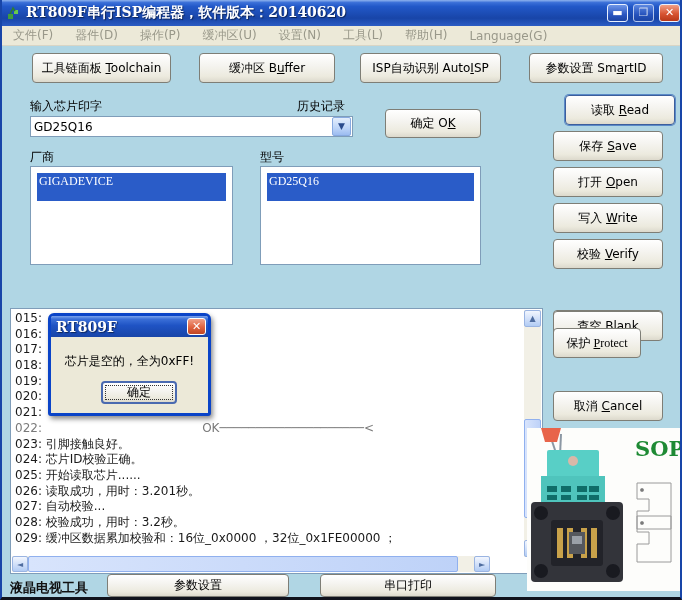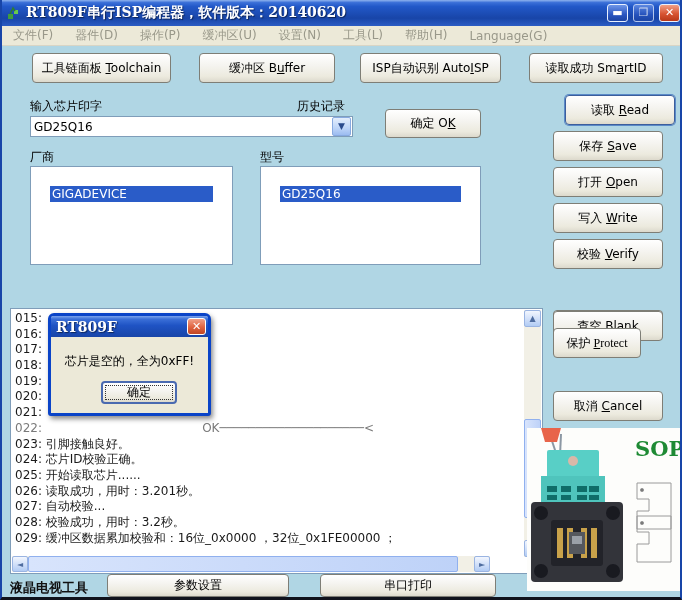--- a/index.html
+++ b/index.html
@@ -36,22 +36,22 @@
   .lbl{position:absolute;font-size:12px;color:#000;white-space:nowrap;}
   
   .combo{left:28px;top:116px;width:323px;height:21px;background:#fff;border:1px solid #7f9db9;
     box-sizing:border-box;display:flex;align-items:center;}
   .combo-value{flex:1;font-size:12px;padding-left:3px;color:#000;}
   .combo-arrow{width:17px;height:17px;margin-right:1px;border:1px solid #88aae0;border-radius:2px;
     background:linear-gradient(180deg,#e4eefc,#bcd4f8 60%,#9cbcf0);
     color:#2a4a8c;font-size:9px;line-height:16px;text-align:center;}
   
   .listbox{background:#fff;border:1px solid #7f9db9;box-sizing:border-box;overflow:hidden;}
-  .list-item-sel{height:16px;margin:19px;background:#2a5cc8;color:#fff;font-size:12px;
-    line-height:17px;padding-left:2px;}
+  .list-item-sel{height:28px;margin:6px;background:#2a5cc8;color:#fff;font-size:12px;
+    line-height:17px;padding-left:2px;font-family:Liberation Serif, serif;}
   
   .watermark{left:281px;top:276px;line-height:18px;white-space:nowrap;}
   .wm1{font-size:17px;font-weight:bold;font-style:italic;color:#1d6fd0;}
   .wm1 .wm-i{color:#f0a010;}
   .wm2{font-size:15px;font-weight:bold;color:#1d6fd0;letter-spacing:1px;}
   
   .log-panel{left:8px;top:308px;width:533px;height:266px;background:#fff;
     border:1px solid #7f9db9;box-sizing:border-box;}
   .log-lines{position:absolute;left:4px;top:2px;width:472px;font-size:12px;color:#1a1a1a;}
   .log-line{height:15.7px;line-height:15.7px;white-space:pre;overflow:hidden;}
@@ -116,21 +116,21 @@
   <button class="btn" style="left:30px;top:53px;width:139px;height:30px;">
     <span><span>工具链面板 </span><span class="acc">T</span><span>oolchain</span></span>
   </button>
   <button class="btn" style="left:197px;top:53px;width:136px;height:30px;">
     <span><span>缓冲区 B</span><span class="acc">u</span><span>ffer</span></span>
   </button>
   <button class="btn" style="left:358px;top:53px;width:141px;height:30px;">
     <span><span>ISP自动识别 Auto</span><span class="acc">I</span><span>SP</span></span>
   </button>
   <button class="btn" style="left:527px;top:53px;width:134px;height:30px;">
-    <span><span>读取成功 Sm</span><span class="acc">a</span><span>rtID</span></span>
+    <span><span>参数设置 Sm</span><span class="acc">a</span><span>rtID</span></span>
   </button>
 
   <span class="lbl" style="left:28px;top:98px;">输入芯片印字</span>
   <span class="lbl" style="left:295px;top:98px;">历史记录</span>
   <div class="abs combo">
     <span class="combo-value">GD25Q16</span>
     <span class="combo-arrow"><span>▼</span></span>
   </div>
   <button class="btn" style="left:383px;top:109px;width:96px;height:29px;">
     <span><span>确定 O</span><span class="acc">K</span><span></span></span>

